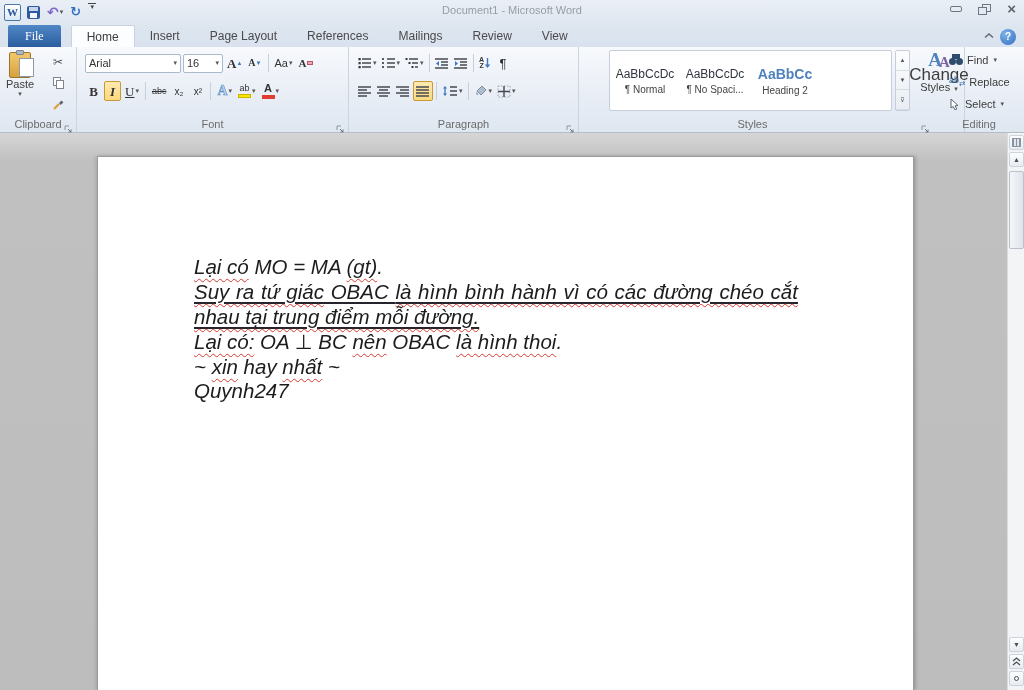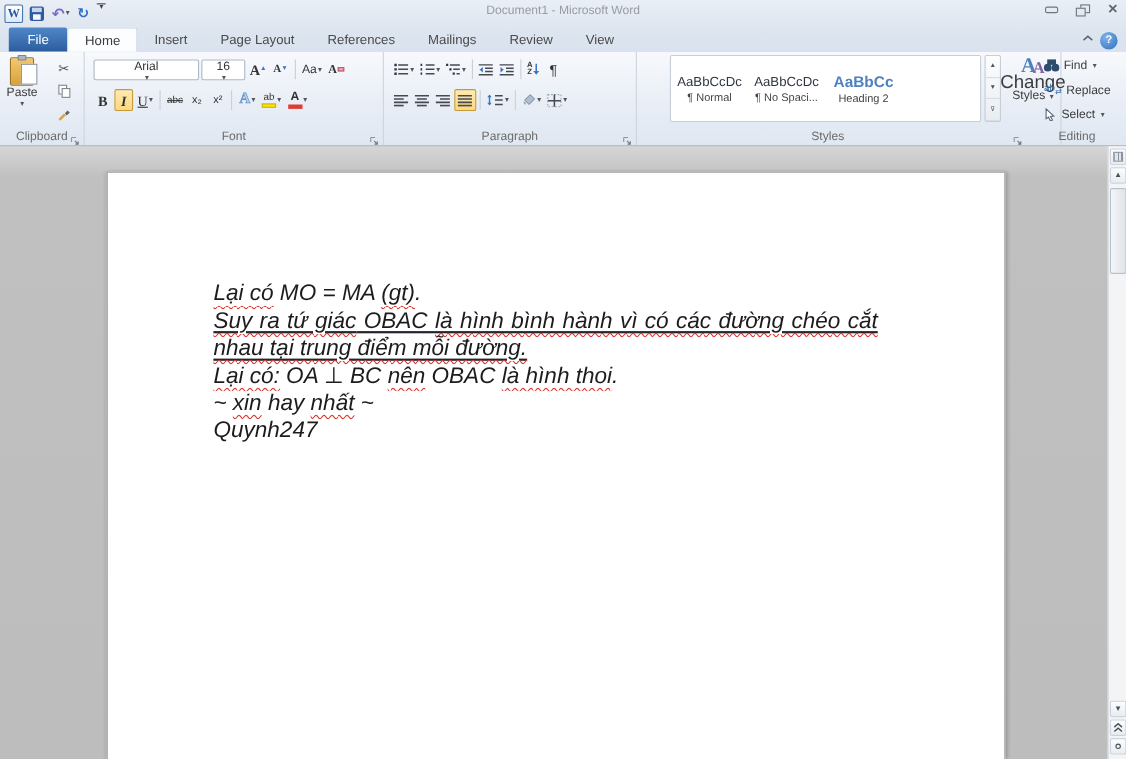--- a/index.html
+++ b/index.html
@@ -30,21 +30,21 @@
   .wmin { width:12px; height:6px; border:1.5px solid #6e757e; border-radius:2px; }
   .wrest { position:relative; width:13px; height:11px; }
   .wrest i,.wrest b { position:absolute; border:1.5px solid #6e757e; width:9px; height:8px; background:transparent; }
   .wrest i { right:0; top:0; } .wrest b { left:0; bottom:0; background:#e3e9f1; }
   .wclose { color:#5f666e; font-size:15px; font-weight:bold; line-height:12px; }
 
   
   .tabrow { position:absolute; left:0; top:24px; height:23px; right:0; display:flex; align-items:flex-end; }
   .tab { height:22px; padding:0 15px; font-size:12px; color:#4a4a4a; line-height:22px; }
   .tab.file { background:linear-gradient(#4f87c7,#2c5d9e); color:#fff; border-radius:2px 2px 0 0;
-              margin-left:8px; padding:0 17px; }
+              margin-left:8px; margin-right:10px; padding:0 17px;font-family:Liberation Serif, serif; }
   .tab.active { background:#fbfdfe; border:1px solid #c9d2dd; border-bottom:none; border-radius:2px 2px 0 0;
                 color:#3c3c3c; }
   .tabspacer { flex:1; }
   .minrib { margin:0 6px 4px 0; }
   .helpbtn { width:16px; height:16px; border-radius:50%;
              background:radial-gradient(circle at 35% 30%,#7fb2e8,#2f6fc1); color:#fff;
              font:bold 10px/16px "Liberation Sans",sans-serif; text-align:center; margin:0 8px 2px 0; }
 
   
   .ribbon { position:absolute; top:47px; left:0; width:1024px; height:86px;
@@ -64,21 +64,21 @@
   .clipbase b { position:absolute; right:-4px; top:5px; width:15px; height:19px; background:#fff;
                 border:1px solid #8f9aa6; }
   .minicol { position:absolute; display:flex; flex-direction:column; gap:4px; }
   .mbtn { width:20px; height:17px; display:flex; align-items:center; justify-content:center; }
   .cutg { font-size:12px; color:#4a5056; }
   .copyg { position:relative; width:11px; height:12px; }
   .copyg i,.copyg b { position:absolute; width:8px; height:9px; background:#fff; border:1px solid #7d8document8e; border:1px solid #7d858e; }
   .copyg i { left:0; top:0; } .copyg b { right:0; bottom:0; }
 
   .combo { background:#fff; border:1px solid #abb9c8; border-radius:2px; height:19px;
-           display:flex; align-items:center; font-size:11px; color:#333; padding:0 3px;flex-direction:column; }
+           display:flex; align-items:center; font-size:11px; color:#333; padding:0 3px; }
   .combo .val { flex:1; }
   .row { position:absolute; display:flex; align-items:center; gap:2px; }
   .fbtn { height:20px; min-width:17px; display:flex; align-items:center; justify-content:center;
           border-radius:2px; padding:0 2px; color:#333; }
   .fbtn.on { background:linear-gradient(#fee9b0,#fcd97e); border:1px solid #c69a39; }
   .sep { width:1px; height:18px; background:#c7cfd9; margin:0 2px; }
   .serifB { font:bold 13px/13px "Liberation Serif",serif; }
   .serifI { font:italic bold 13px/13px "Liberation Serif",serif; }
   .serifU { font:13px/13px "Liberation Serif",serif; text-decoration:underline; }
   .strik { font-size:9px; text-decoration:line-through; }

